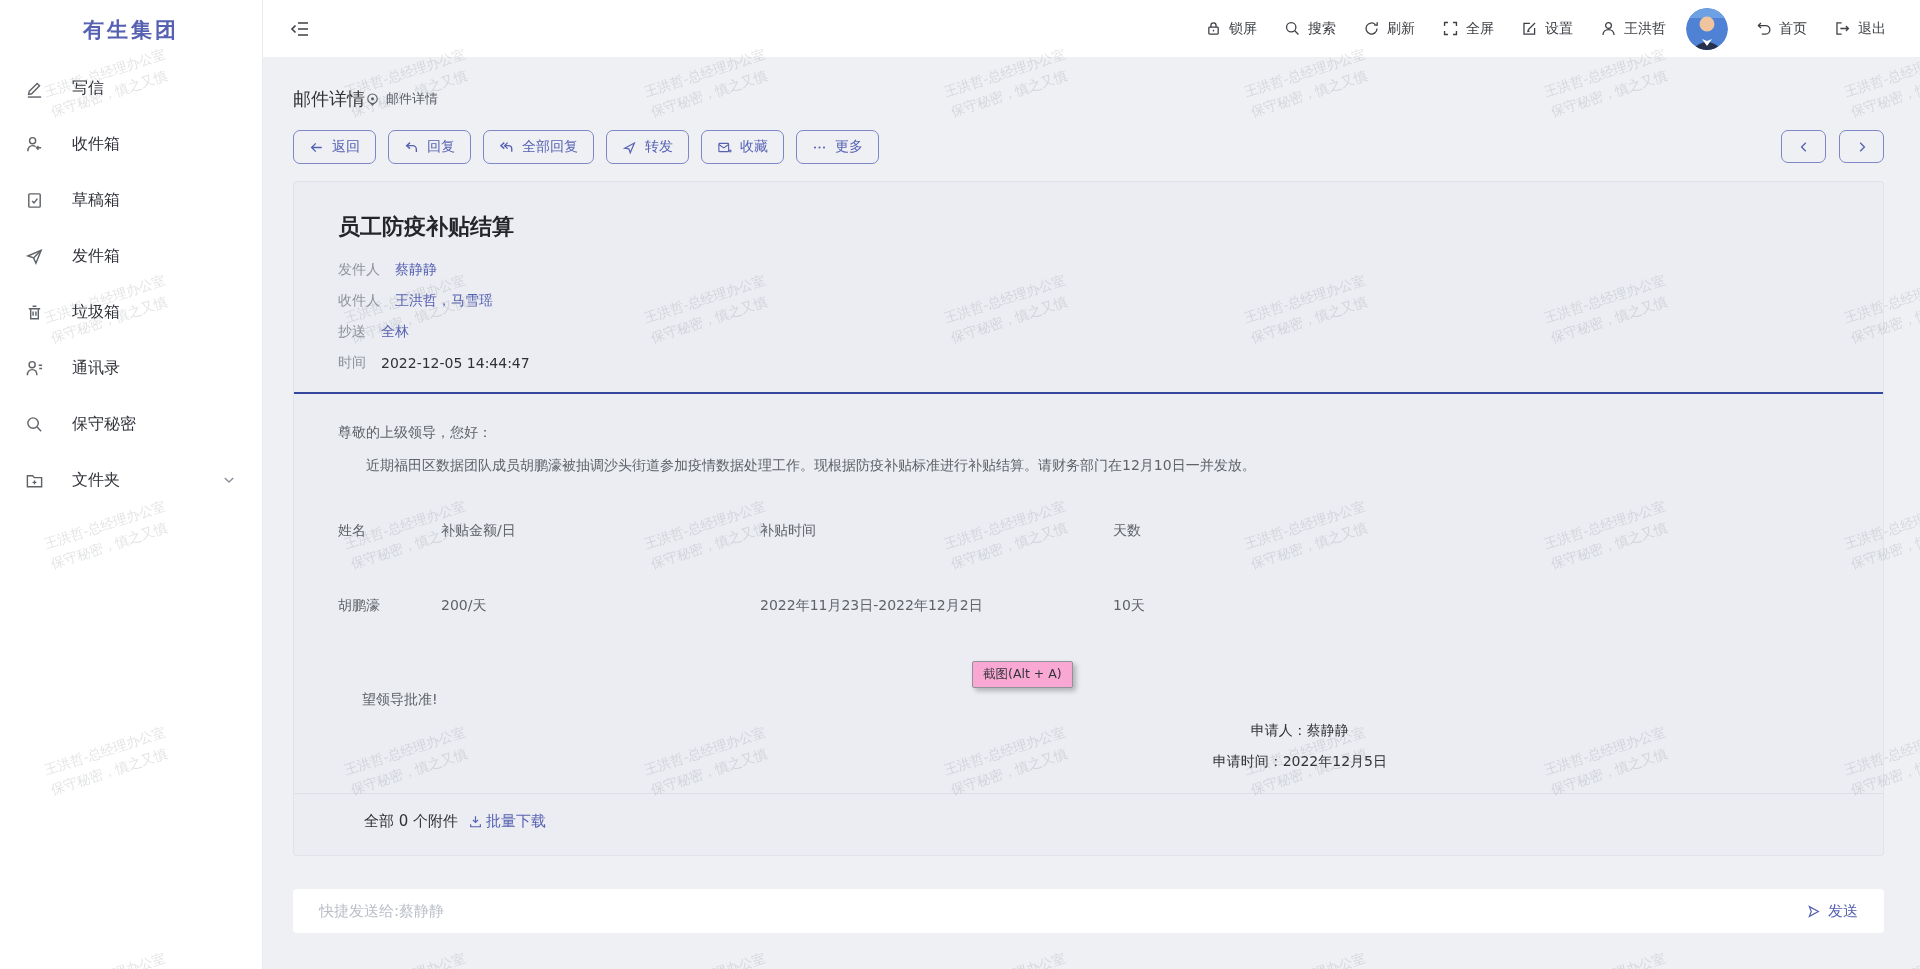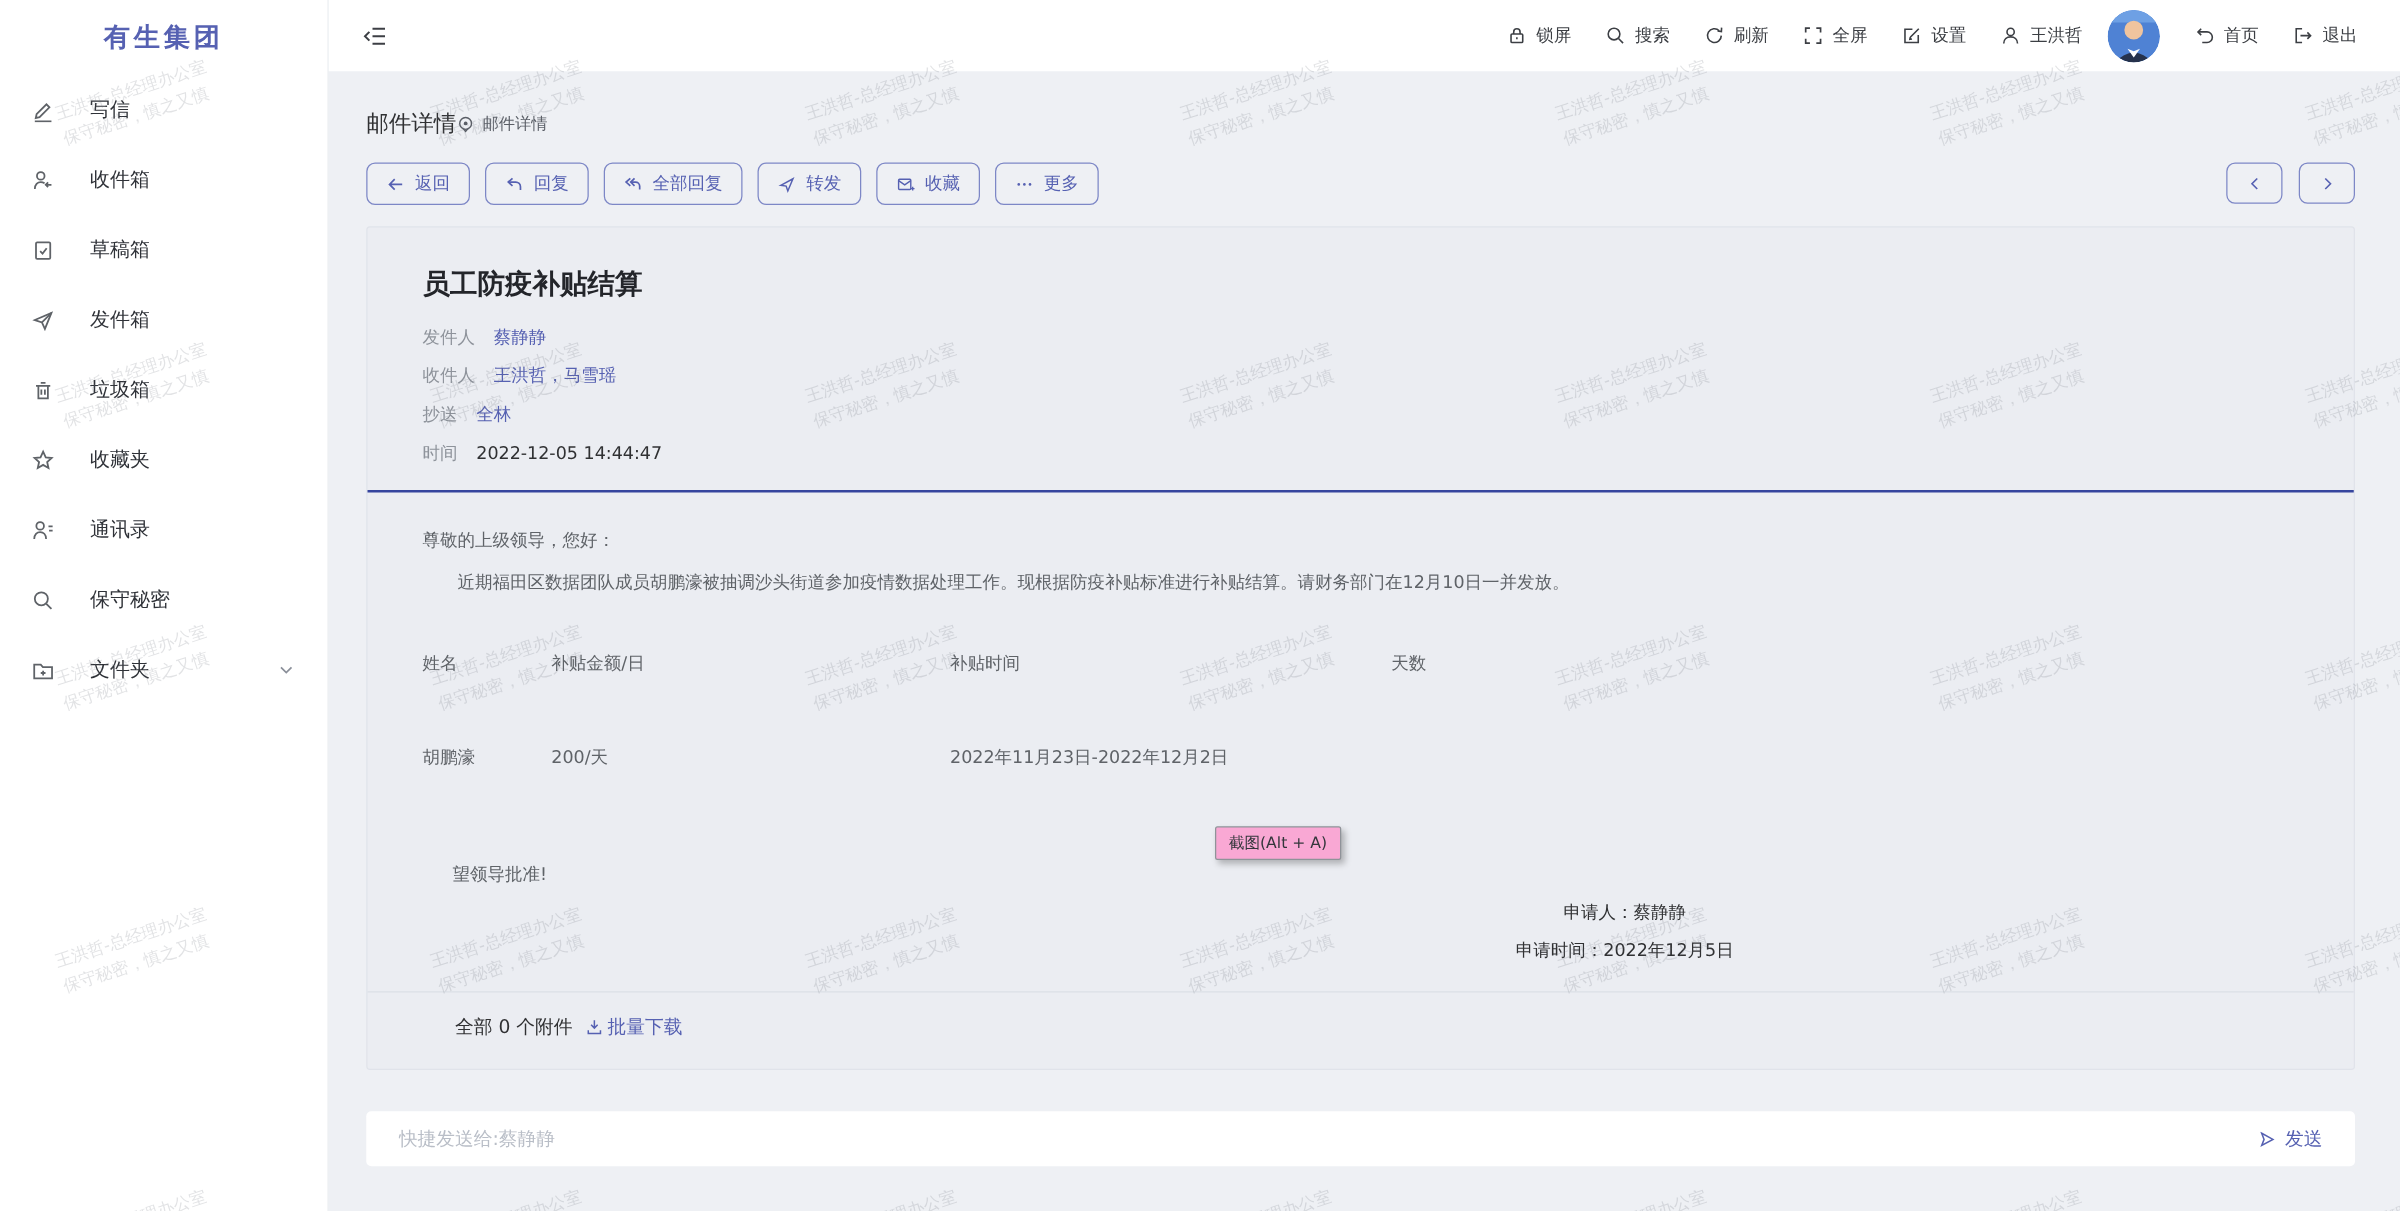--- a/index.html
+++ b/index.html
@@ -171,28 +171,20 @@
 
   <div class="side-item">
     <span class="ic">
       <svg viewBox="0 0 20 20" fill="none" stroke="currentColor" stroke-width="1.5">
           <path d="M4 6 H16 M6 6 V16.5 H14 V6 M8 3.5 h4 M8.5 9 v4.5 M11.5 9 v4.5"></path>
         </svg>
     </span>
     <span>垃圾箱</span>
   </div>
 
-  <div class="side-item">
-    <span class="ic">
-      <svg viewBox="0 0 20 20" fill="none" stroke="currentColor" stroke-width="1.5">
-          <path d="M10 2.5 l2.2 4.8 5 .5 -3.8 3.4 1.1 5 -4.5-2.6 -4.5 2.6 1.1-5 -3.8-3.4 5-.5 Z"></path>
-        </svg>
-    </span>
-    <span>收藏夹</span>
-  </div>
 
   <div class="side-item">
     <span class="ic">
       <svg viewBox="0 0 20 20" fill="none" stroke="currentColor" stroke-width="1.5">
           <circle cx="7.5" cy="6" r="3.2"></circle>
           <path d="M2.5 17 c0-3.8 2.3-5.8 5-5.8 2.7 0 5 2 5 5.8"></path>
           <path d="M14.5 6.5 h3.5 M15 10 h3"></path>
         </svg>
     </span>
     <span>通讯录</span>
@@ -455,20 +447,21 @@
           <div class="t-row head">
             <span>姓名</span>
             <span>补贴金额/日</span>
             <span>补贴时间</span>
             <span>天数</span>
           </div>
           <div class="t-row data">
             <span>胡鹏濠</span>
             <span>200/天</span>
             <span>2022年11月23日-2022年12月2日</span>
+            <span>10天</span>
           </div>
         </div>
 
         <div class="closing">望领导批准!</div>
 
         <div class="applicant-wrap">
           <div class="applicant-block">
             <div>申请人：蔡静静</div>
             <div>申请时间：2022年12月5日</div>
           </div>

